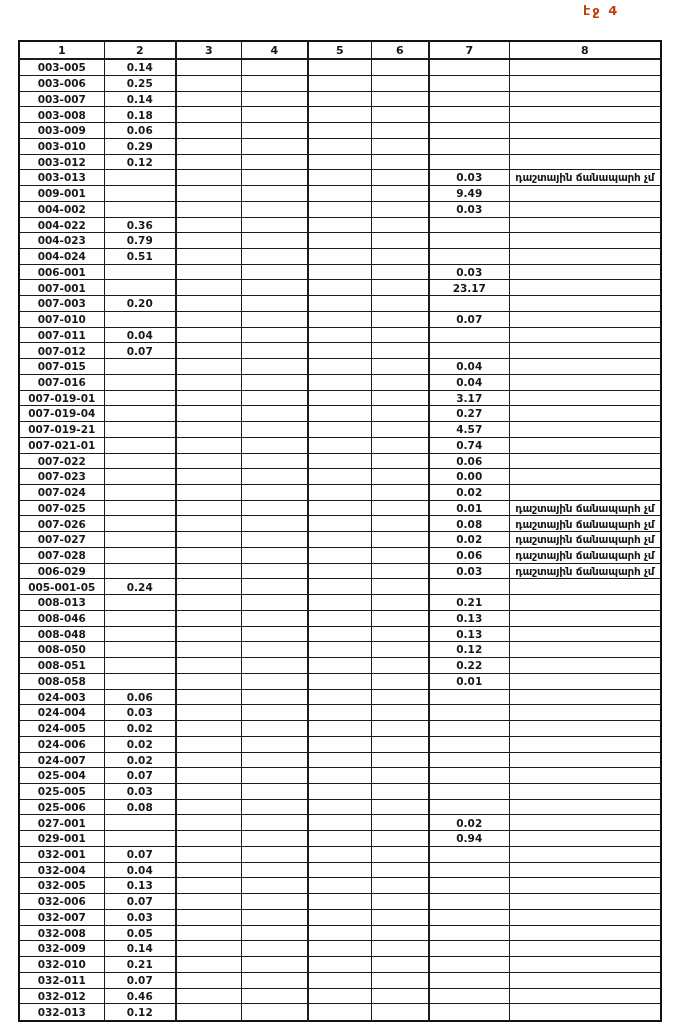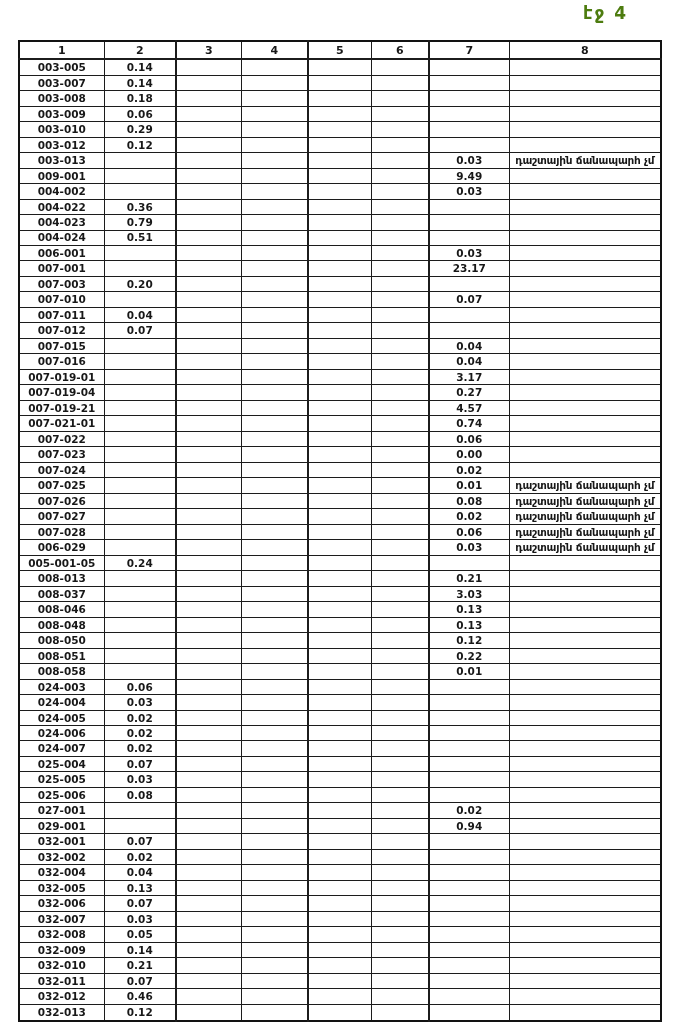--- a/index.html
+++ b/index.html
@@ -9,24 +9,24 @@
     height: 1026px;
     background: #ffffff;
     font-family: "DejaVu Sans", sans-serif;
     color: #161616;
     overflow: hidden;
   }
   .page-label {
     position: absolute;
     top: 3px;
     left: 583px;
-    font-size: 17px;
+    font-size: 13px;
     font-weight: bold;
     letter-spacing: 2px;
-    color: #4d7c0f;
+    color: #c2410c;
   }
   table.sheet {
     position: absolute;
     left: 18px;
     top: 40px;
     width: 642px;
     height: 982px;
     border-collapse: collapse;
     table-layout: fixed;
     border: 2px solid #121212;
@@ -93,20 +93,30 @@
           <td class="c1">003-005</td>
           <td class="c2">0.14</td>
           <td class="c3"></td>
           <td class="c4"></td>
           <td class="c5"></td>
           <td class="c6"></td>
           <td class="c7"></td>
           <td class="c8"></td>
         </tr>
         <tr>
+          <td class="c1">003-006</td>
+          <td class="c2">0.25</td>
+          <td class="c3"></td>
+          <td class="c4"></td>
+          <td class="c5"></td>
+          <td class="c6"></td>
+          <td class="c7"></td>
+          <td class="c8"></td>
+        </tr>
+        <tr>
           <td class="c1">003-007</td>
           <td class="c2">0.14</td>
           <td class="c3"></td>
           <td class="c4"></td>
           <td class="c5"></td>
           <td class="c6"></td>
           <td class="c7"></td>
           <td class="c8"></td>
         </tr>
         <tr>
@@ -423,30 +433,20 @@
           <td class="c1">008-013</td>
           <td class="c2"></td>
           <td class="c3"></td>
           <td class="c4"></td>
           <td class="c5"></td>
           <td class="c6"></td>
           <td class="c7">0.21</td>
           <td class="c8"></td>
         </tr>
         <tr>
-          <td class="c1">008-037</td>
-          <td class="c2"></td>
-          <td class="c3"></td>
-          <td class="c4"></td>
-          <td class="c5"></td>
-          <td class="c6"></td>
-          <td class="c7">3.03</td>
-          <td class="c8"></td>
-        </tr>
-        <tr>
           <td class="c1">008-046</td>
           <td class="c2"></td>
           <td class="c3"></td>
           <td class="c4"></td>
           <td class="c5"></td>
           <td class="c6"></td>
           <td class="c7">0.13</td>
           <td class="c8"></td>
         </tr>
         <tr>
@@ -585,30 +585,20 @@
           <td class="c3"></td>
           <td class="c4"></td>
           <td class="c5"></td>
           <td class="c6"></td>
           <td class="c7">0.94</td>
           <td class="c8"></td>
         </tr>
         <tr>
           <td class="c1">032-001</td>
           <td class="c2">0.07</td>
-          <td class="c3"></td>
-          <td class="c4"></td>
-          <td class="c5"></td>
-          <td class="c6"></td>
-          <td class="c7"></td>
-          <td class="c8"></td>
-        </tr>
-        <tr>
-          <td class="c1">032-002</td>
-          <td class="c2">0.02</td>
           <td class="c3"></td>
           <td class="c4"></td>
           <td class="c5"></td>
           <td class="c6"></td>
           <td class="c7"></td>
           <td class="c8"></td>
         </tr>
         <tr>
           <td class="c1">032-004</td>
           <td class="c2">0.04</td>

